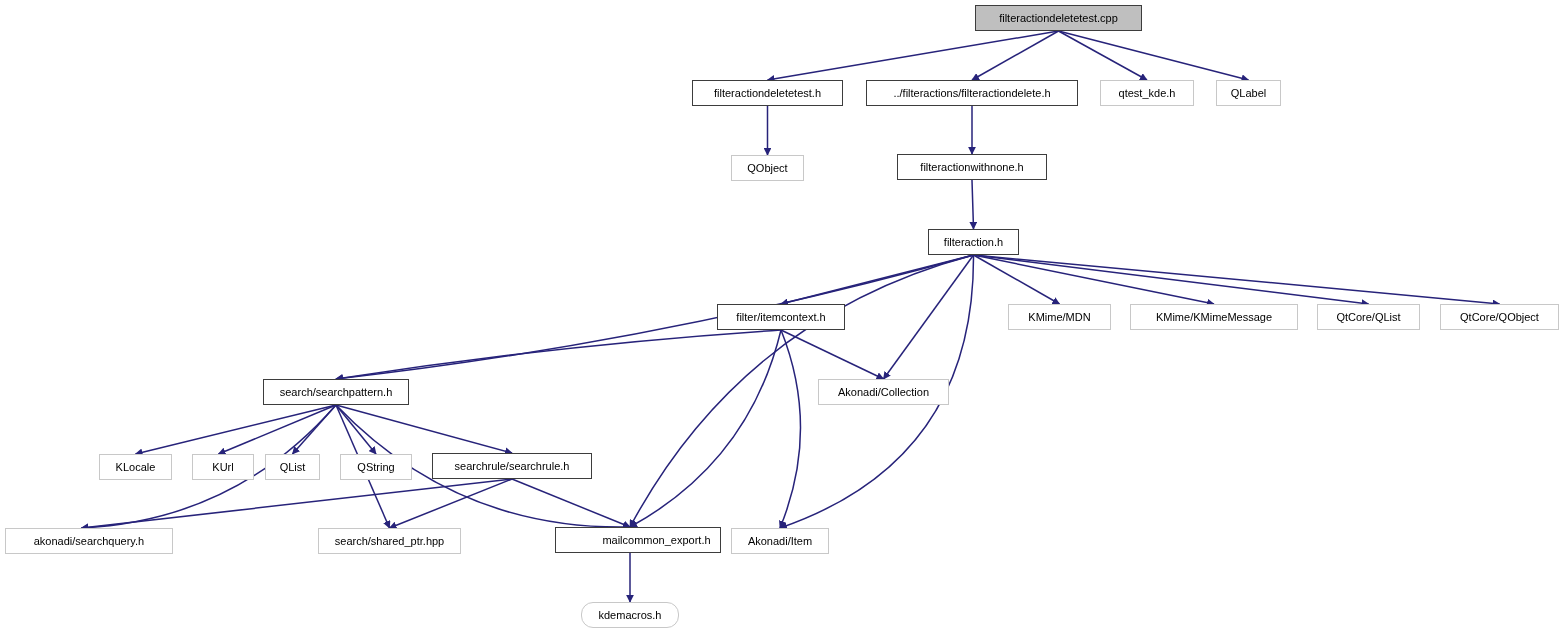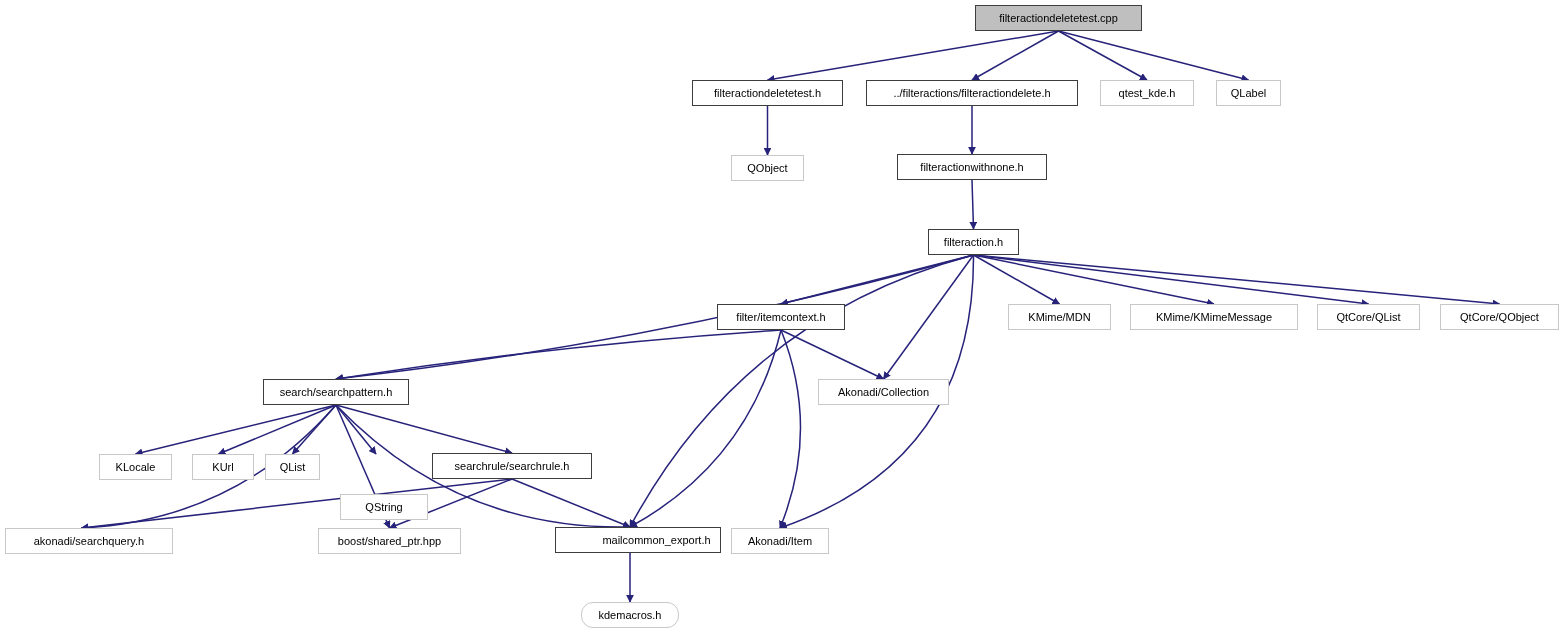--- a/index.html
+++ b/index.html
@@ -143,31 +143,31 @@
       </div>
       <div class="node" style="left: 99px; top: 454px; width: 73px;">
         <span class="node-label">KLocale</span>
       </div>
       <div class="node" style="left: 192px; top: 454px; width: 62px; text-align: right;">
         <span class="node-label">KUrl</span>
       </div>
       <div class="node" style="left: 265px; top: 454px; width: 55px;">
         <span class="node-label">QList</span>
       </div>
-      <div class="node" style="left: 340px; top: 454px; width: 88px; margin-top: 40px;">
+      <div class="node" style="left: 340px; top: 454px; width: 72px;">
         <span class="node-label">QString</span>
       </div>
       <div class="node strong" style="left: 432px; top: 453px; width: 160px;">
         <span class="node-label">searchrule/searchrule.h</span>
       </div>
       <div class="node" style="left: 5px; top: 528px; width: 168px;">
         <span class="node-label">akonadi/searchquery.h</span>
       </div>
       <div class="node" style="left: 318px; top: 528px; width: 143px;">
-        <span class="node-label">boost/shared_ptr.hpp</span>
+        <span class="node-label">search/shared_ptr.hpp</span>
       </div>
       <div class="node strong" style="left: 555px; top: 527px; width: 166px; padding-left: 37px;">
         <span class="node-label">mailcommon_export.h</span>
       </div>
       <div class="node" style="left: 731px; top: 528px; width: 98px;">
         <span class="node-label">Akonadi/Item</span>
       </div>
       <div class="node" style="left: 581px; top: 602px; width: 98px; border-radius: 12px;">
         <span class="node-label">kdemacros.h</span>
       </div>

